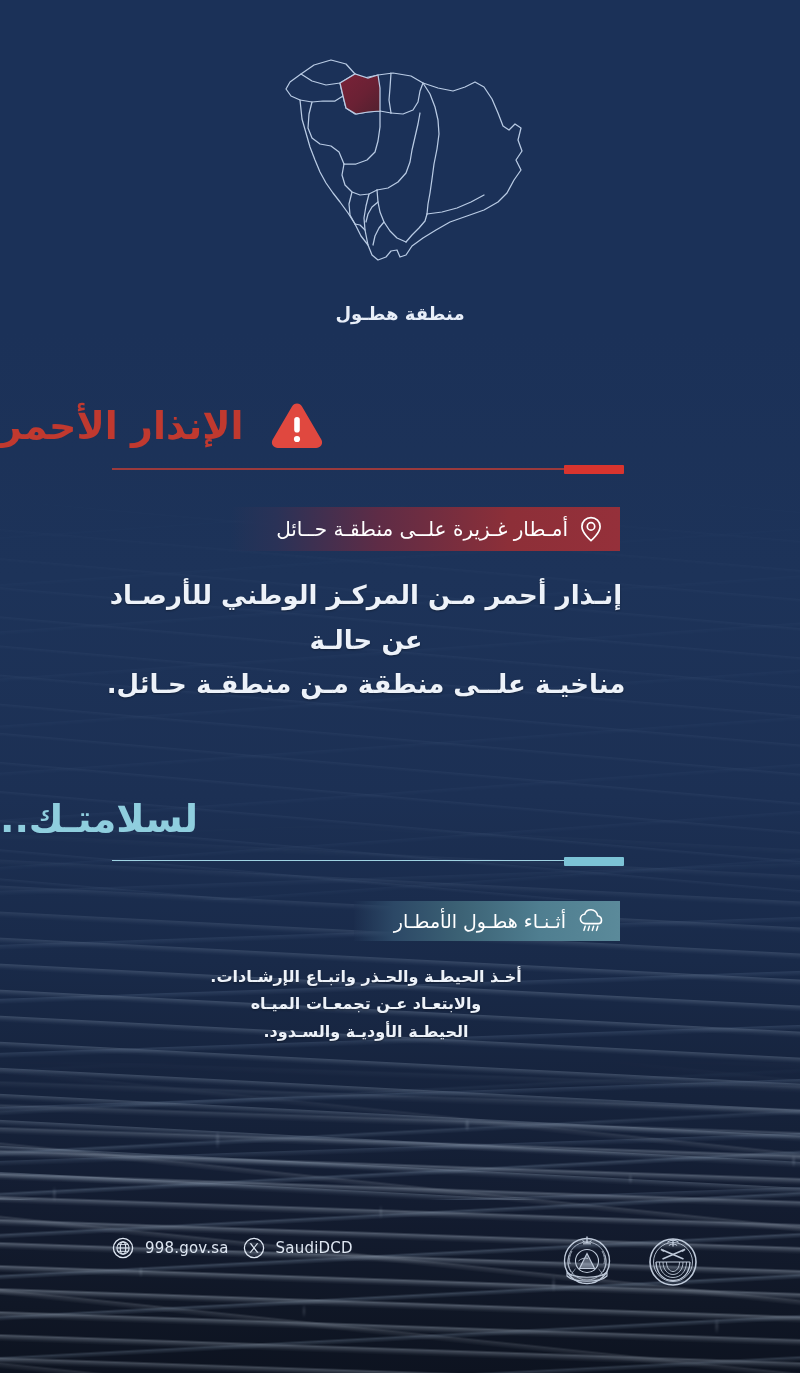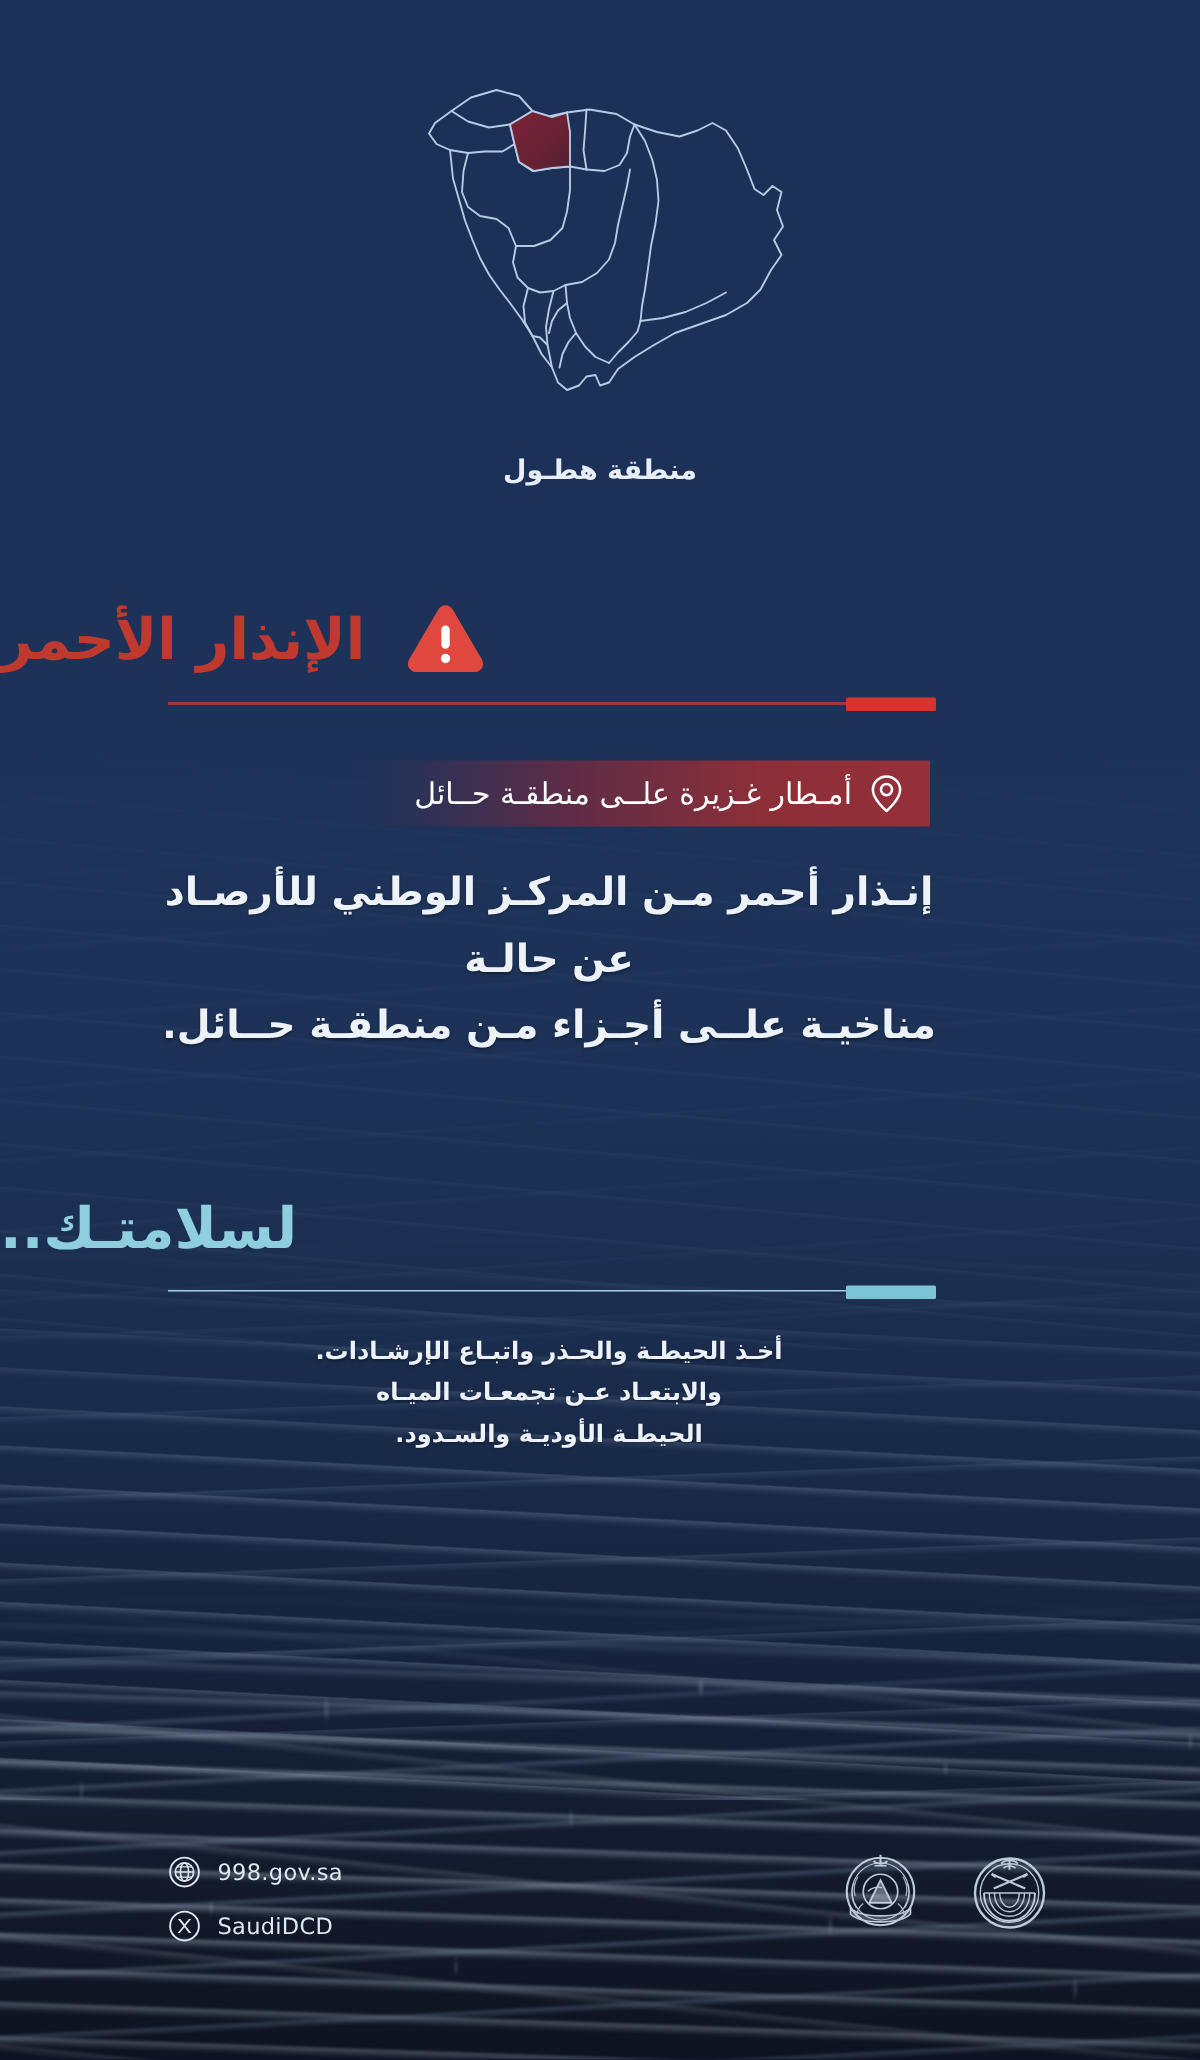--- a/index.html
+++ b/index.html
@@ -252,21 +252,21 @@
     left: 0; bottom: 0;
     width: 800px;
     height: 150px;
   }
 
   #contact-list {
     position: absolute;
     left: 112px;
     top: 14px;
     display: flex;
-    flex-direction: column;
+    flex-direction: row;
     gap: 14px;
     text-align: right;
   }
 
   .contact-row {
     display: flex;
     align-items: center;
     gap: 11px;
     color: #dfe7f2;
     font-size: 15px;
@@ -376,35 +376,51 @@
                      S20.1 17 20.1 10.5 C20.1 5.6 16 1.6 11 1.6 Z" fill="none" stroke="#ffffff" stroke-width="1.7"></path>
             <circle cx="11" cy="10.4" r="3.7" fill="none" stroke="#ffffff" stroke-width="1.7"></circle>
           </svg>
         </span>
         <span class="badge-label">أمـطار غـزيرة علــى منطقـة حــائل</span>
       </span>
     </div>
 
     <div class="body-text" style="margin-top:22px;">
       <span class="ln">إنـذار أحمر مـن المركـز الوطني للأرصـاد عن حالـة</span>
-      <span class="ln">مناخيـة علــى أجـزاء مـن منطقـة حــائل.</span>
+      <span class="ln">مناخيـة علــى منطقة مـن منطقـة حـائل.</span>
     </div>
   </div>
 
   <div class="section" id="safety-section" style="top:798px;">
 
     <div class="heading-row" style="justify-content:flex-end; padding:0;">
       <span class="heading-text" id="safety-heading-text">لسلامتـك..</span>
     </div>
 
     <div class="divider" id="safety-divider" style="margin-top:14px;">
       <span class="rule"></span>
       <span class="cap"></span>
     </div>
 
+    <div id="safety-badge-wrap" style="margin-top:36px;">
+      <span class="badge" id="safety-badge">
+        <span style="display:inline-flex;">
+          <svg width="26" height="26" viewBox="0 0 26 26" aria-hidden="true">
+            <path d="M7.3 15.6 C4.6 15.6 2.4 13.5 2.4 10.9 C2.4 8.5 4.3 6.5 6.7 6.3
+                     C7.5 3.6 10 1.7 13 1.7 C16.5 1.7 19.4 4.4 19.6 7.8
+                     C21.8 8.2 23.5 10.1 23.5 12.4 C23.5 14.2 22.2 15.6 20.4 15.6 Z" fill="none" stroke="#ffffff" stroke-width="1.6" stroke-linejoin="round"></path>
+            <line x1="7.2" y1="18.2" x2="5.9" y2="22.4" stroke="#ffffff" stroke-width="1.5" stroke-linecap="round"></line>
+            <line x1="11.4" y1="18.2" x2="10.1" y2="22.4" stroke="#ffffff" stroke-width="1.5" stroke-linecap="round"></line>
+            <line x1="15.6" y1="18.2" x2="14.3" y2="22.4" stroke="#ffffff" stroke-width="1.5" stroke-linecap="round"></line>
+            <line x1="19.8" y1="18.2" x2="18.5" y2="22.4" stroke="#ffffff" stroke-width="1.5" stroke-linecap="round"></line>
+          </svg>
+        </span>
+        <span class="badge-label">أثـنـاء هطـول الأمطـار</span>
+      </span>
+    </div>
 
     <div class="body-text" style="margin-top:22px; font-size:16px;">
       <span class="ln">أخـذ الحيطـة والحـذر واتبـاع الإرشـادات.</span>
       <span class="ln">والابتعـاد عـن تجمعـات الميـاه</span>
       <span class="ln">الحيطـة الأوديـة والسـدود.</span>
     </div>
   </div>
 
   <div id="footer">
 

